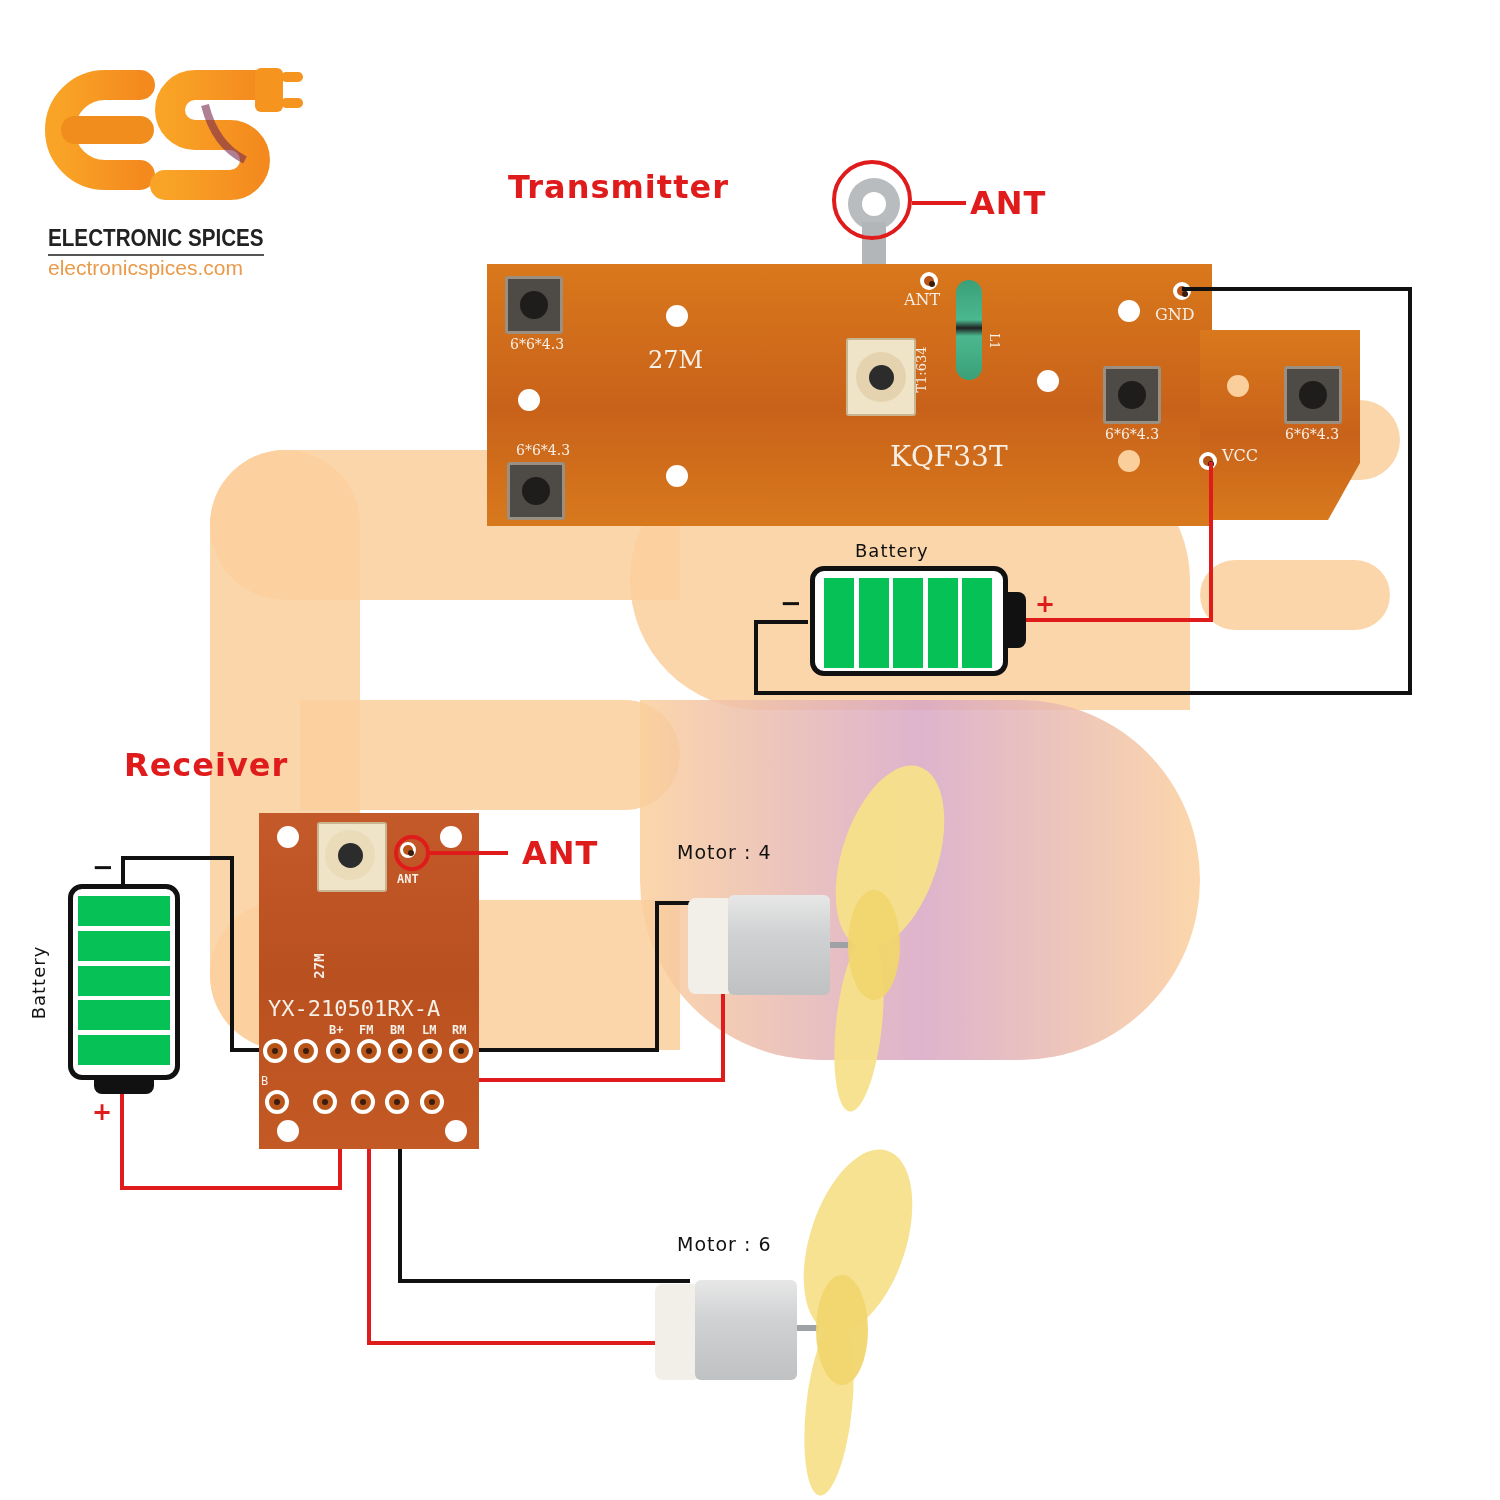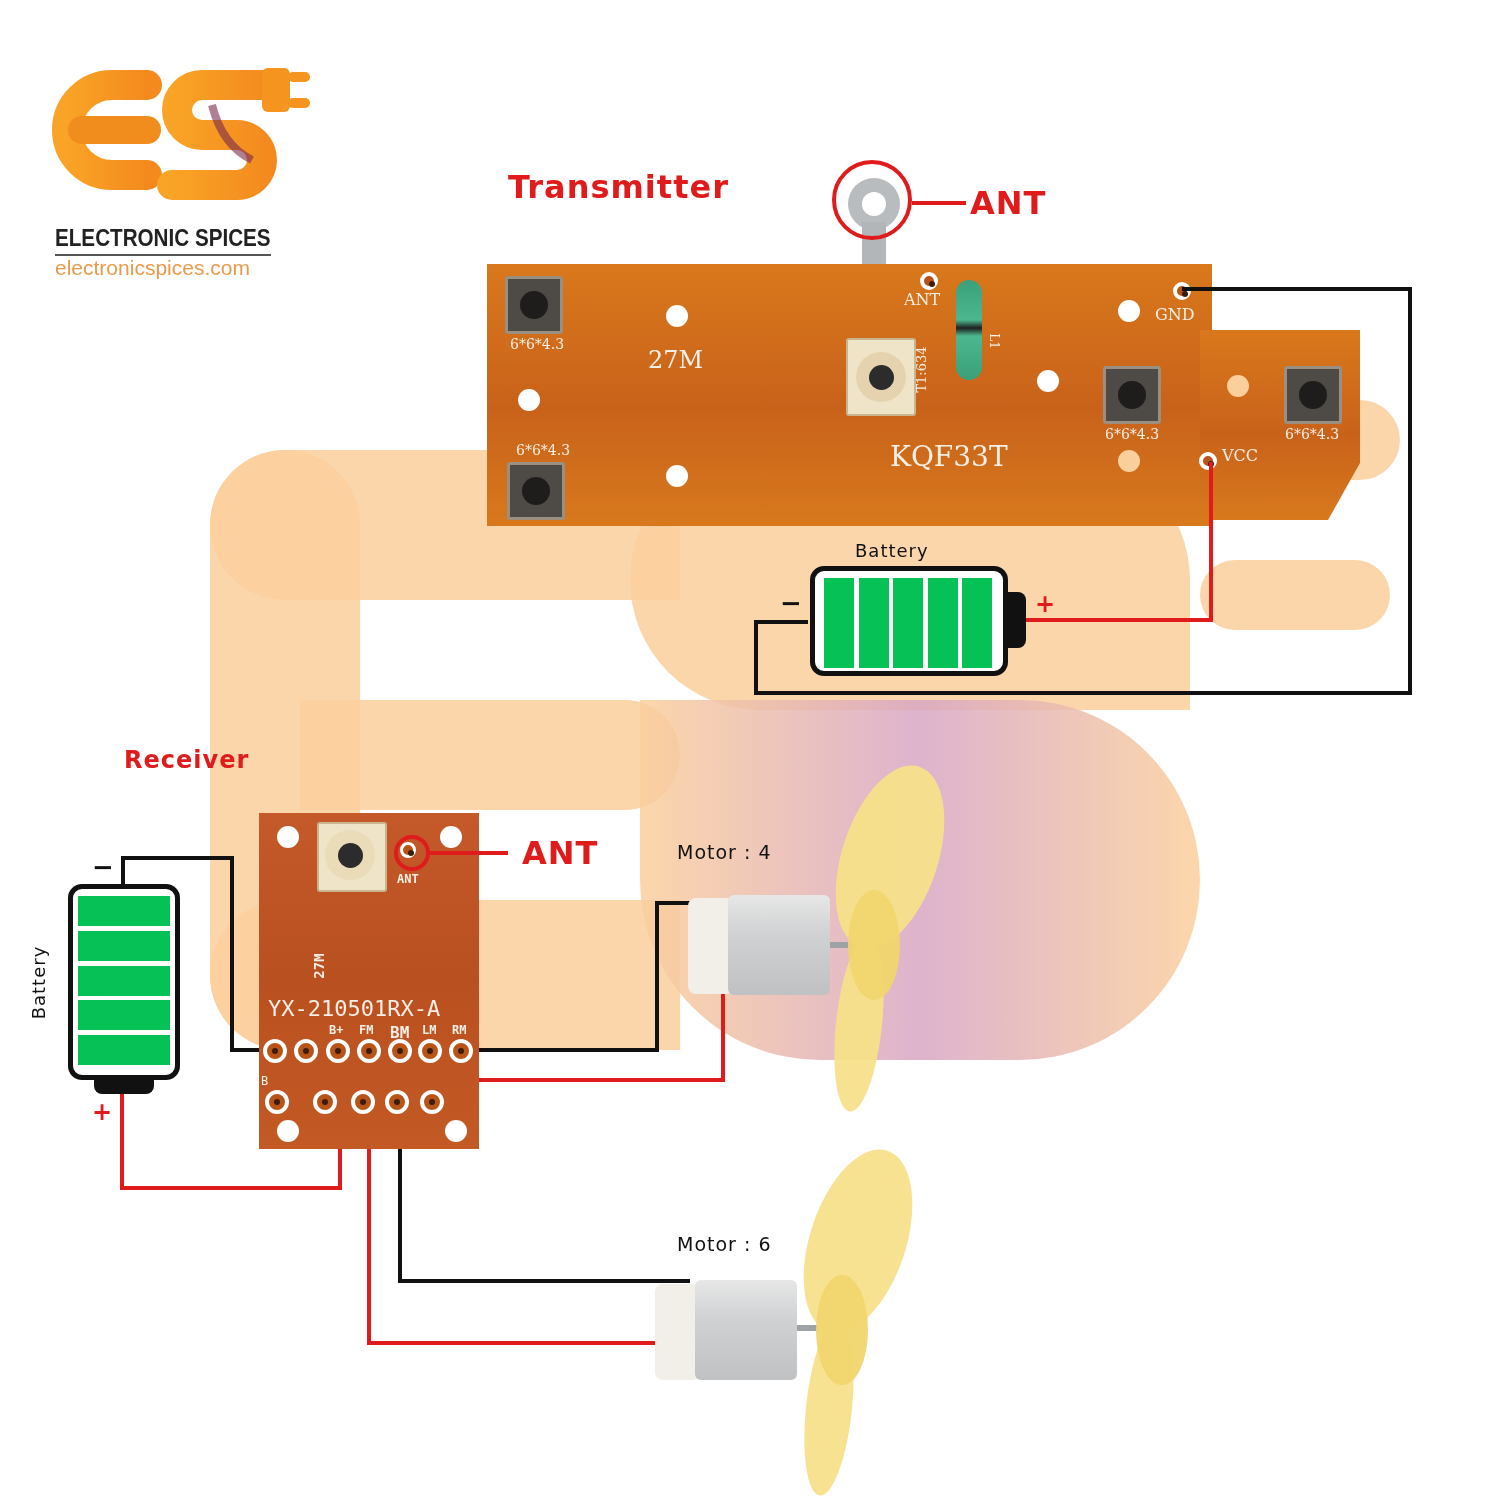--- a/index.html
+++ b/index.html
@@ -32,21 +32,21 @@
 
 <div class="bg-shape" style="left:210px;top:450px;width:470px;height:150px;border-radius:75px 0 0 75px;"></div>
 <div class="bg-shape" style="left:210px;top:450px;width:150px;height:600px;border-radius:75px;"></div>
 <div class="bg-shape" style="left:300px;top:700px;width:380px;height:110px;border-radius:0 55px 55px 0;"></div>
 <div class="bg-shape" style="left:210px;top:900px;width:470px;height:150px;border-radius:75px 0 0 75px;"></div>
 <div class="bg-shape" style="left:630px;top:450px;width:560px;height:260px;border-radius:130px 130px 0 130px;"></div>
 <div class="bg-shape" style="left:640px;top:700px;width:560px;height:360px;border-radius:0 180px 180px 180px;background:linear-gradient(90deg,#fbcf9c,#d8a6c4,#fbcf9c);"></div>
 <div class="bg-shape" style="left:1250px;top:400px;width:150px;height:80px;border-radius:40px;"></div>
 <div class="bg-shape" style="left:1200px;top:560px;width:190px;height:70px;border-radius:35px;"></div>
 
-<div class="abs" style="left:52px;top:50px;width:270px;height:240px;text-align:center;">
+<div class="abs" style="left:45px;top:50px;width:270px;height:240px;text-align:center;">
   <svg width="270" height="160">
     <defs>
       <linearGradient id="og" x1="0" x2="1">
           <stop offset="0" stop-color="#f9a426"></stop>
           <stop offset="1" stop-color="#f48a1e"></stop>
         </linearGradient>
     </defs>
     <path d="M95 35 H60 A45 45 0 0 0 60 125 H95" fill="none" stroke="url(#og)" stroke-width="30" stroke-linecap="round"></path>
     <path d="M30 80 H95" stroke="#f18d1c" stroke-width="28" stroke-linecap="round"></path>
     <path d="M215 35 H150 A25 25 0 0 0 150 85 H185 A25 25 0 0 1 185 135 H120" fill="none" stroke="url(#og)" stroke-width="30" stroke-linecap="round"></path>
@@ -124,40 +124,40 @@
 <div class="abs" style="left:810px;top:566px;width:198px;height:110px;border:5px solid #111;border-radius:14px;box-sizing:border-box;background:#fff;"></div>
 <div class="abs" style="left:1006px;top:592px;width:20px;height:56px;background:#111;border-radius:0 8px 8px 0;"></div>
 <div class="batt-cell" style="left:824px;top:578px;width:30px;height:90px;"></div>
 <div class="batt-cell" style="left:859px;top:578px;width:30px;height:90px;"></div>
 <div class="batt-cell" style="left:893px;top:578px;width:30px;height:90px;"></div>
 <div class="batt-cell" style="left:928px;top:578px;width:30px;height:90px;"></div>
 <div class="batt-cell" style="left:962px;top:578px;width:30px;height:90px;"></div>
 <div class="label-black" style="left:780px;top:588px;font-size:26px;font-weight:bold;">−</div>
 <div class="title-red" style="left:1035px;top:590px;font-size:24px;">+</div>
 
-<div class="title-red" style="left:124px;top:746px;font-size:24px;">Receiver</div>
+<div class="title-red" style="left:124px;top:746px;font-size:32px;">Receiver</div>
 
 <div class="pcb" style="left:259px;top:813px;width:220px;height:336px;background:linear-gradient(180deg,#c4592a,#b9501f,#c35a25);"></div>
 <div class="hole" style="left:277px;top:826px;"></div>
 <div class="hole" style="left:440px;top:826px;"></div>
 <div class="hole" style="left:277px;top:1120px;"></div>
 <div class="hole" style="left:445px;top:1120px;"></div>
 <div class="trim" style="left:317px;top:822px;width:66px;height:66px;">
   <div class="knob" style="left:6px;top:6px;width:50px;height:50px;background:#eadcb9;"></div>
 </div>
 <div class="pad" style="left:400px;top:842px;width:16px;height:16px;border-width:3px;"></div>
 <div class="abs" style="left:394px;top:835px;width:36px;height:36px;border:4px solid #e01b1b;border-radius:50%;box-sizing:border-box;"></div>
 <div class="abs" style="left:430px;top:851px;width:78px;height:4px;background:#e01b1b;"></div>
 <div class="title-red" style="left:522px;top:834px;font-size:32px;">ANT</div>
 <div class="silk-sans" style="left:397px;top:872px;font-size:12px;font-weight:bold;">ANT</div>
 <div class="silk-sans" style="left:306px;top:958px;font-size:14px;font-weight:bold;transform:rotate(-90deg);">27M</div>
 <div class="silk-sans" style="left:268px;top:996px;font-size:22px;">YX-210501RX-A</div>
 <div class="silk-sans" style="left:329px;top:1023px;font-size:12px;font-weight:bold;">B+</div>
 <div class="silk-sans" style="left:359px;top:1023px;font-size:12px;font-weight:bold;">FM</div>
-<div class="silk-sans" style="left:390px;top:1023px;font-size:16px;font-weight:bold;">BM</div>
+<div class="silk-sans" style="left:390px;top:1023px;font-size:12px;font-weight:bold;">BM</div>
 <div class="silk-sans" style="left:422px;top:1023px;font-size:12px;font-weight:bold;">LM</div>
 <div class="silk-sans" style="left:452px;top:1023px;font-size:12px;font-weight:bold;">RM</div>
 <div class="silk-sans" style="left:261px;top:1074px;font-size:12px;">B</div>
 
 <div class="pad" style="left:263px;top:1039px;"></div>
 <div class="pad" style="left:294px;top:1039px;"></div>
 <div class="pad" style="left:326px;top:1039px;"></div>
 <div class="pad" style="left:357px;top:1039px;"></div>
 <div class="pad" style="left:388px;top:1039px;"></div>
 <div class="pad" style="left:418px;top:1039px;"></div>

